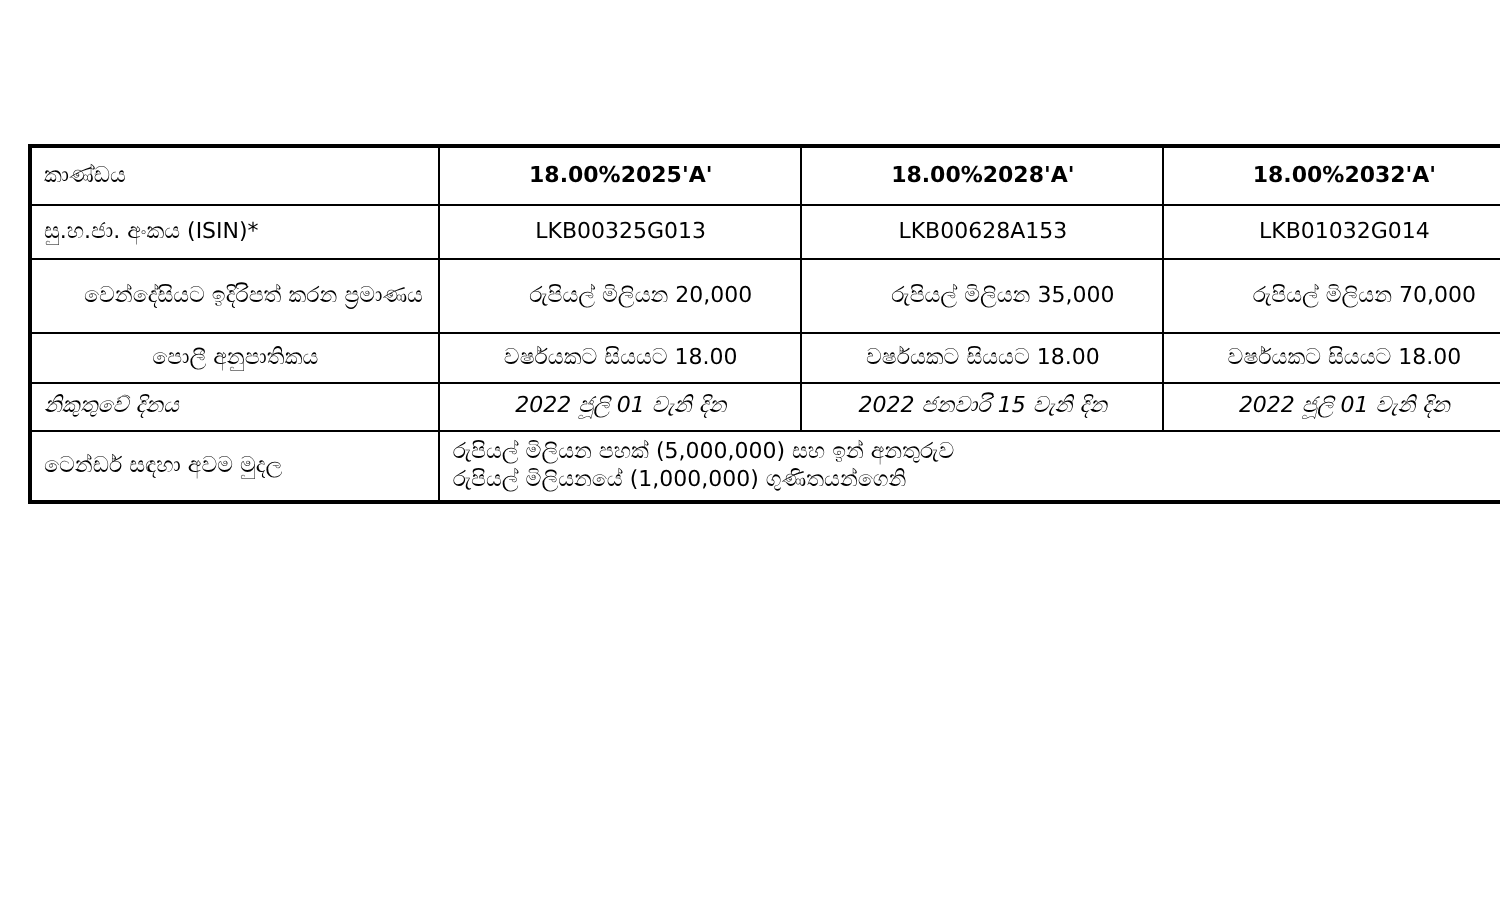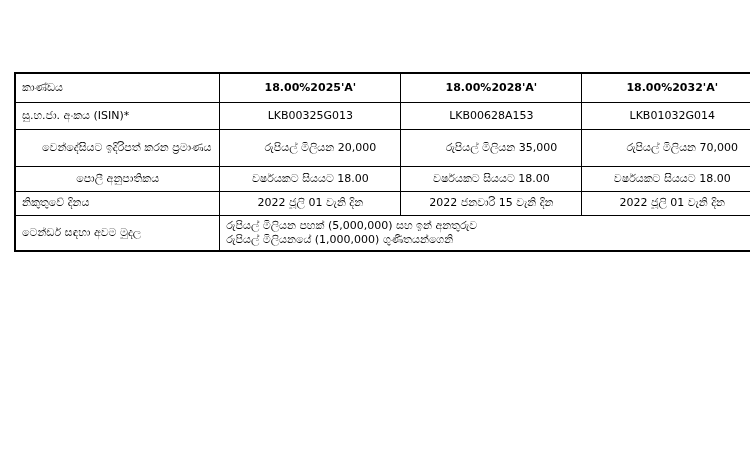--- a/index.html
+++ b/index.html
@@ -44,21 +44,21 @@
   tr.bold-row td {
     font-weight: bold;
     border-top-width: 2px;
     border-bottom-width: 2px;
   }
   
   tr.h26 td { height: 26px; }
   tr.h24 td { height: 24px; }
   tr.h34 td { height: 34px; padding-left: 26px; }
   tr.h22 td { height: 22px; text-align: center; }
-  tr.h21 td { height: 21px; }
+  tr.h21 td { height: 21px; font-style: italic; }
   tr.h31 td { height: 31px; }
   tr.h32 td { height: 32px; }
   .two-line div { text-align: left; }
 </style>
 </head>
 <body>
 
 <div class="page">
   <div class="table-wrap">
     <table class="bond-table">

